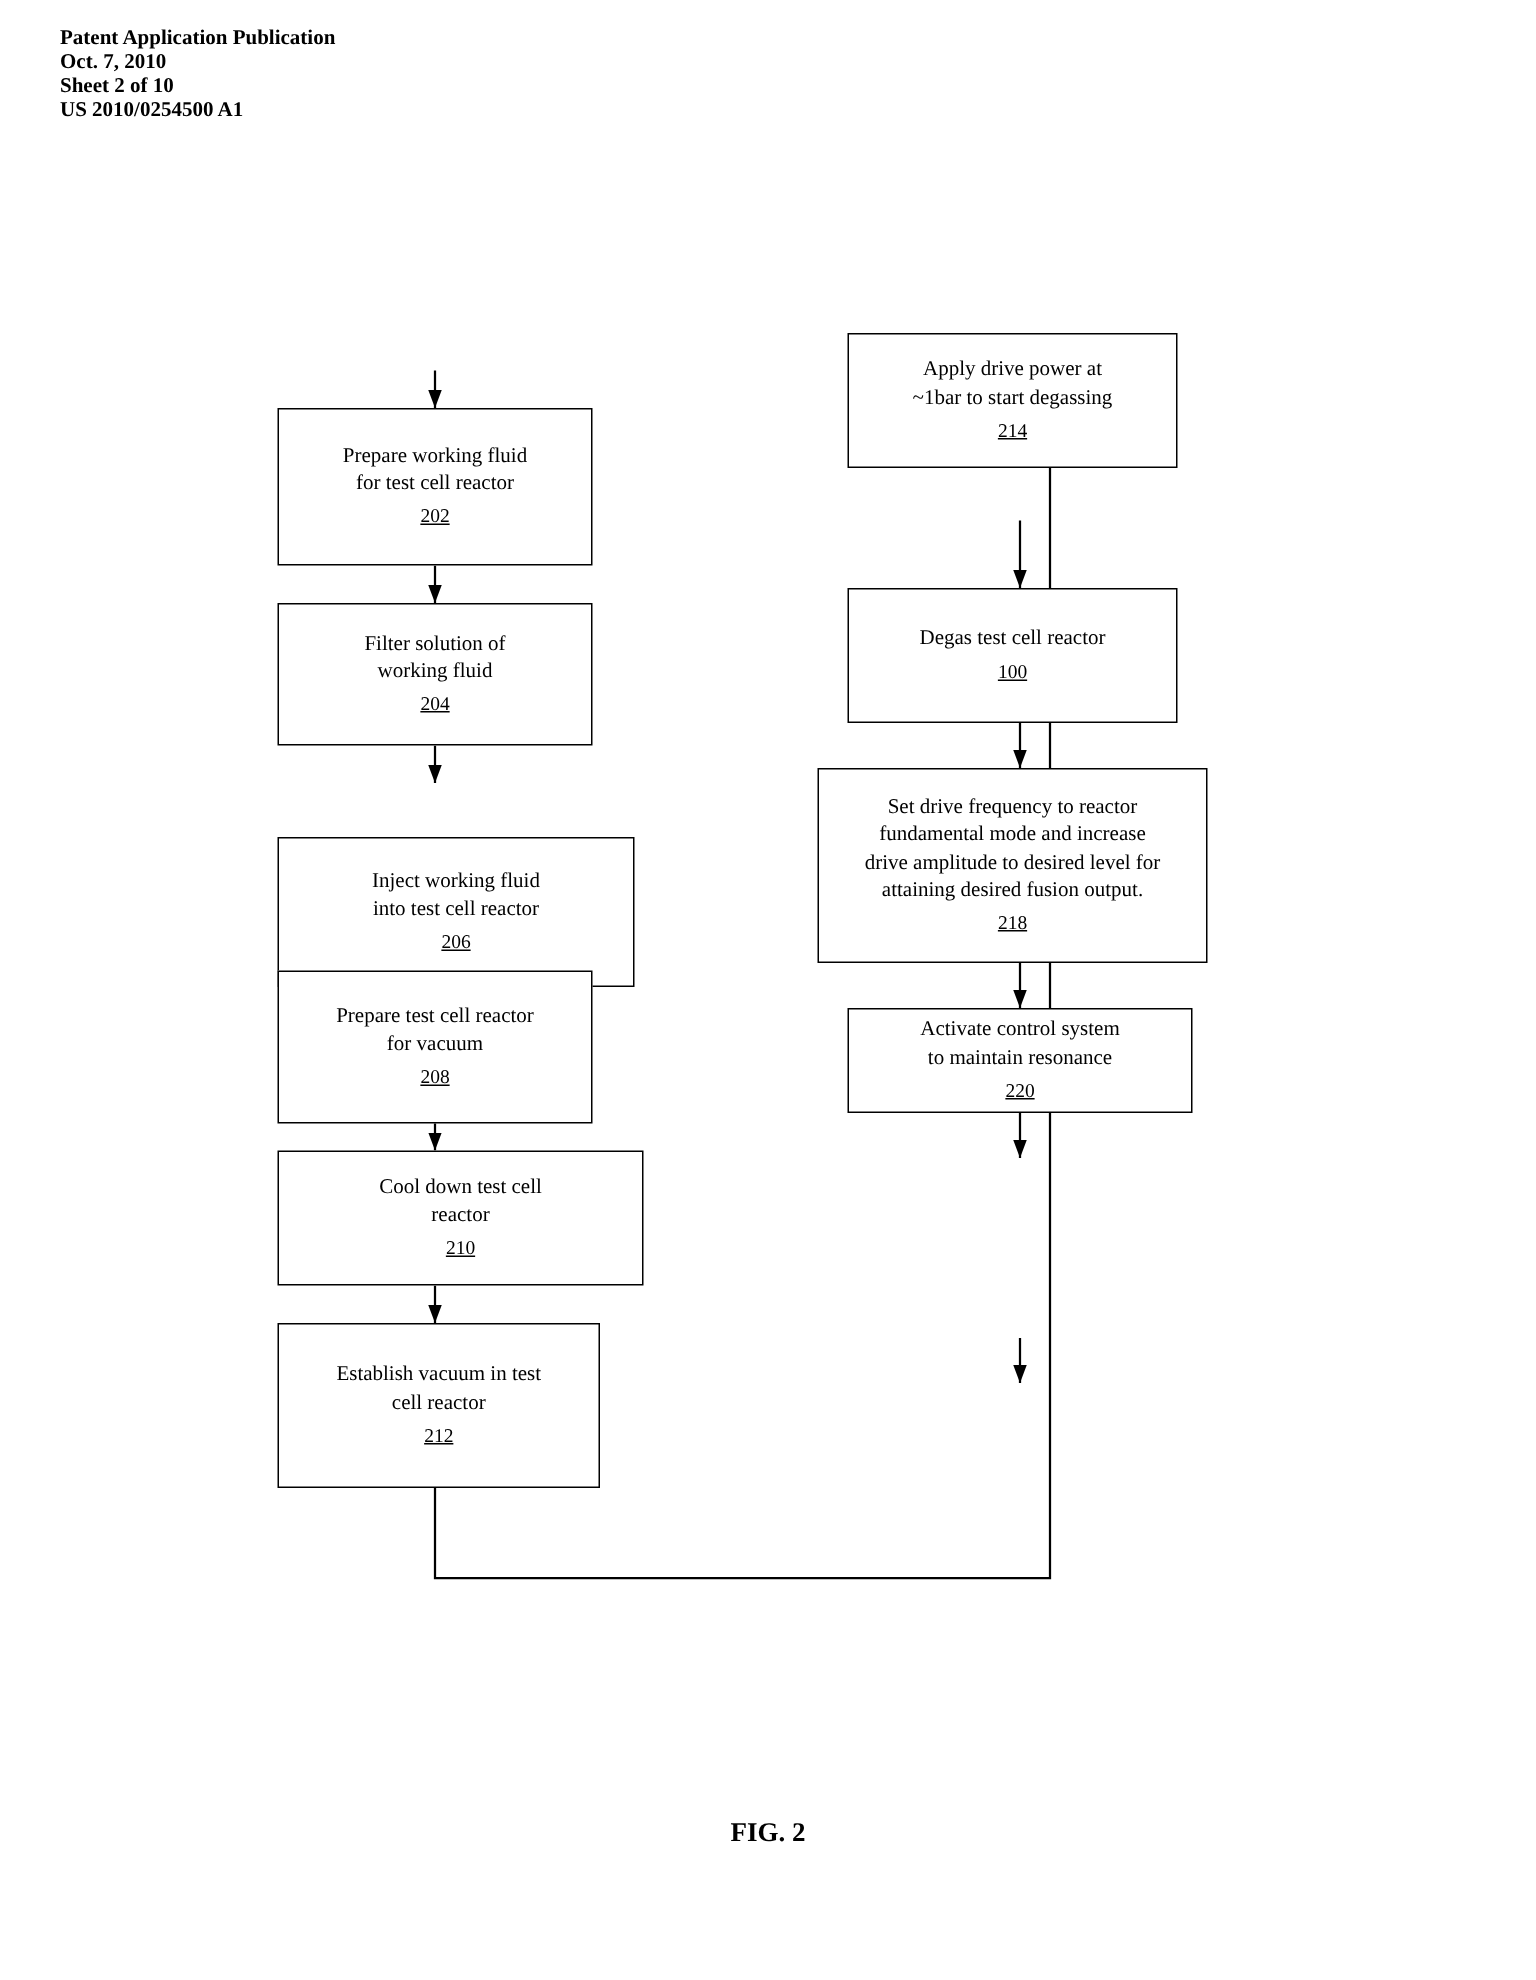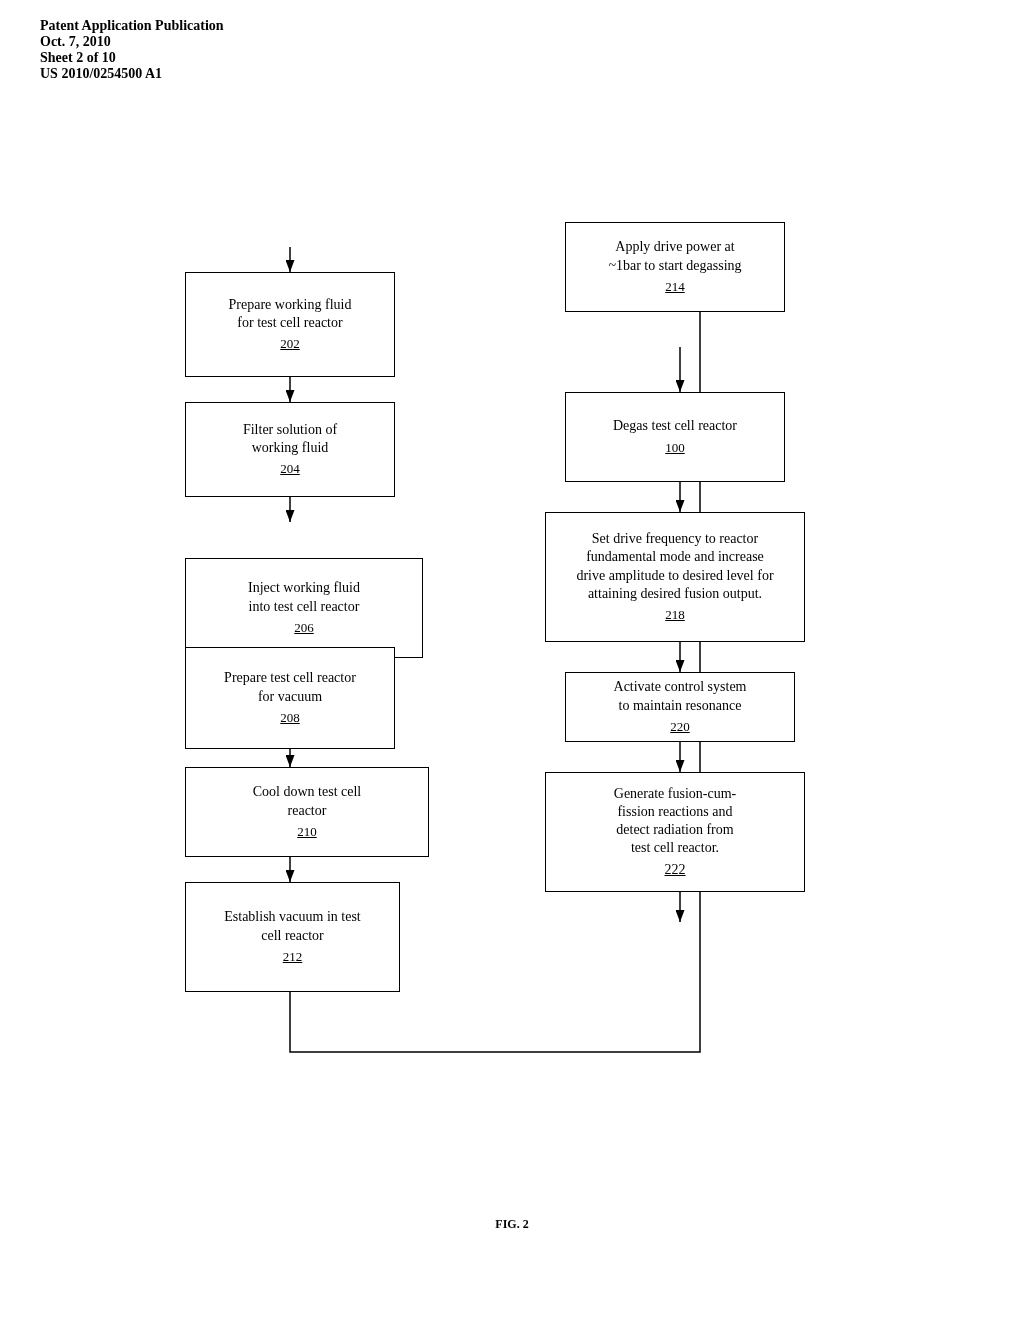--- a/index.html
+++ b/index.html
@@ -69,21 +69,21 @@
       width: 100%;
       height: 100%;
       pointer-events: none;
     }
 
     .fig-label {
       position: absolute;
       bottom: 30px;
       left: 50%;
       transform: translateX(-50%);
-      font-size: 12px;
+      font-size: 18px;
       font-weight: bold;
     }
   </style>
 </head>
 <body>
 
 <div class="header">
   <span>Patent Application Publication</span>
   <span>Oct. 7, 2010</span>
   <span>Sheet 2 of 10</span>
@@ -169,20 +169,16 @@
   <div class="flow-box" style="left:545px; top:430px; width:260px; height:130px;">
     <span>Set drive frequency to reactor<br>fundamental mode and increase<br>drive amplitude to desired level for<br>attaining desired fusion output.</span>
     <span class="ref">218</span>
   </div>
 
   <div class="flow-box" style="left:565px; top:590px; width:230px; height:70px;">
     <span>Activate control system<br>to maintain resonance</span>
     <span class="ref">220</span>
   </div>
 
-  <div class="flow-box" style="left:545px; top:690px; width:260px; height:120px;">
-    <span>Generate fusion-cum-<br>fission reactions and<br>detect radiation from<br>test cell reactor.</span>
-    <span style="text-decoration:underline; margin-top:4px;">222</span>
-  </div>
 
 
   <div class="fig-label">FIG. 2</div>
 </div>
 
 </body></html>

